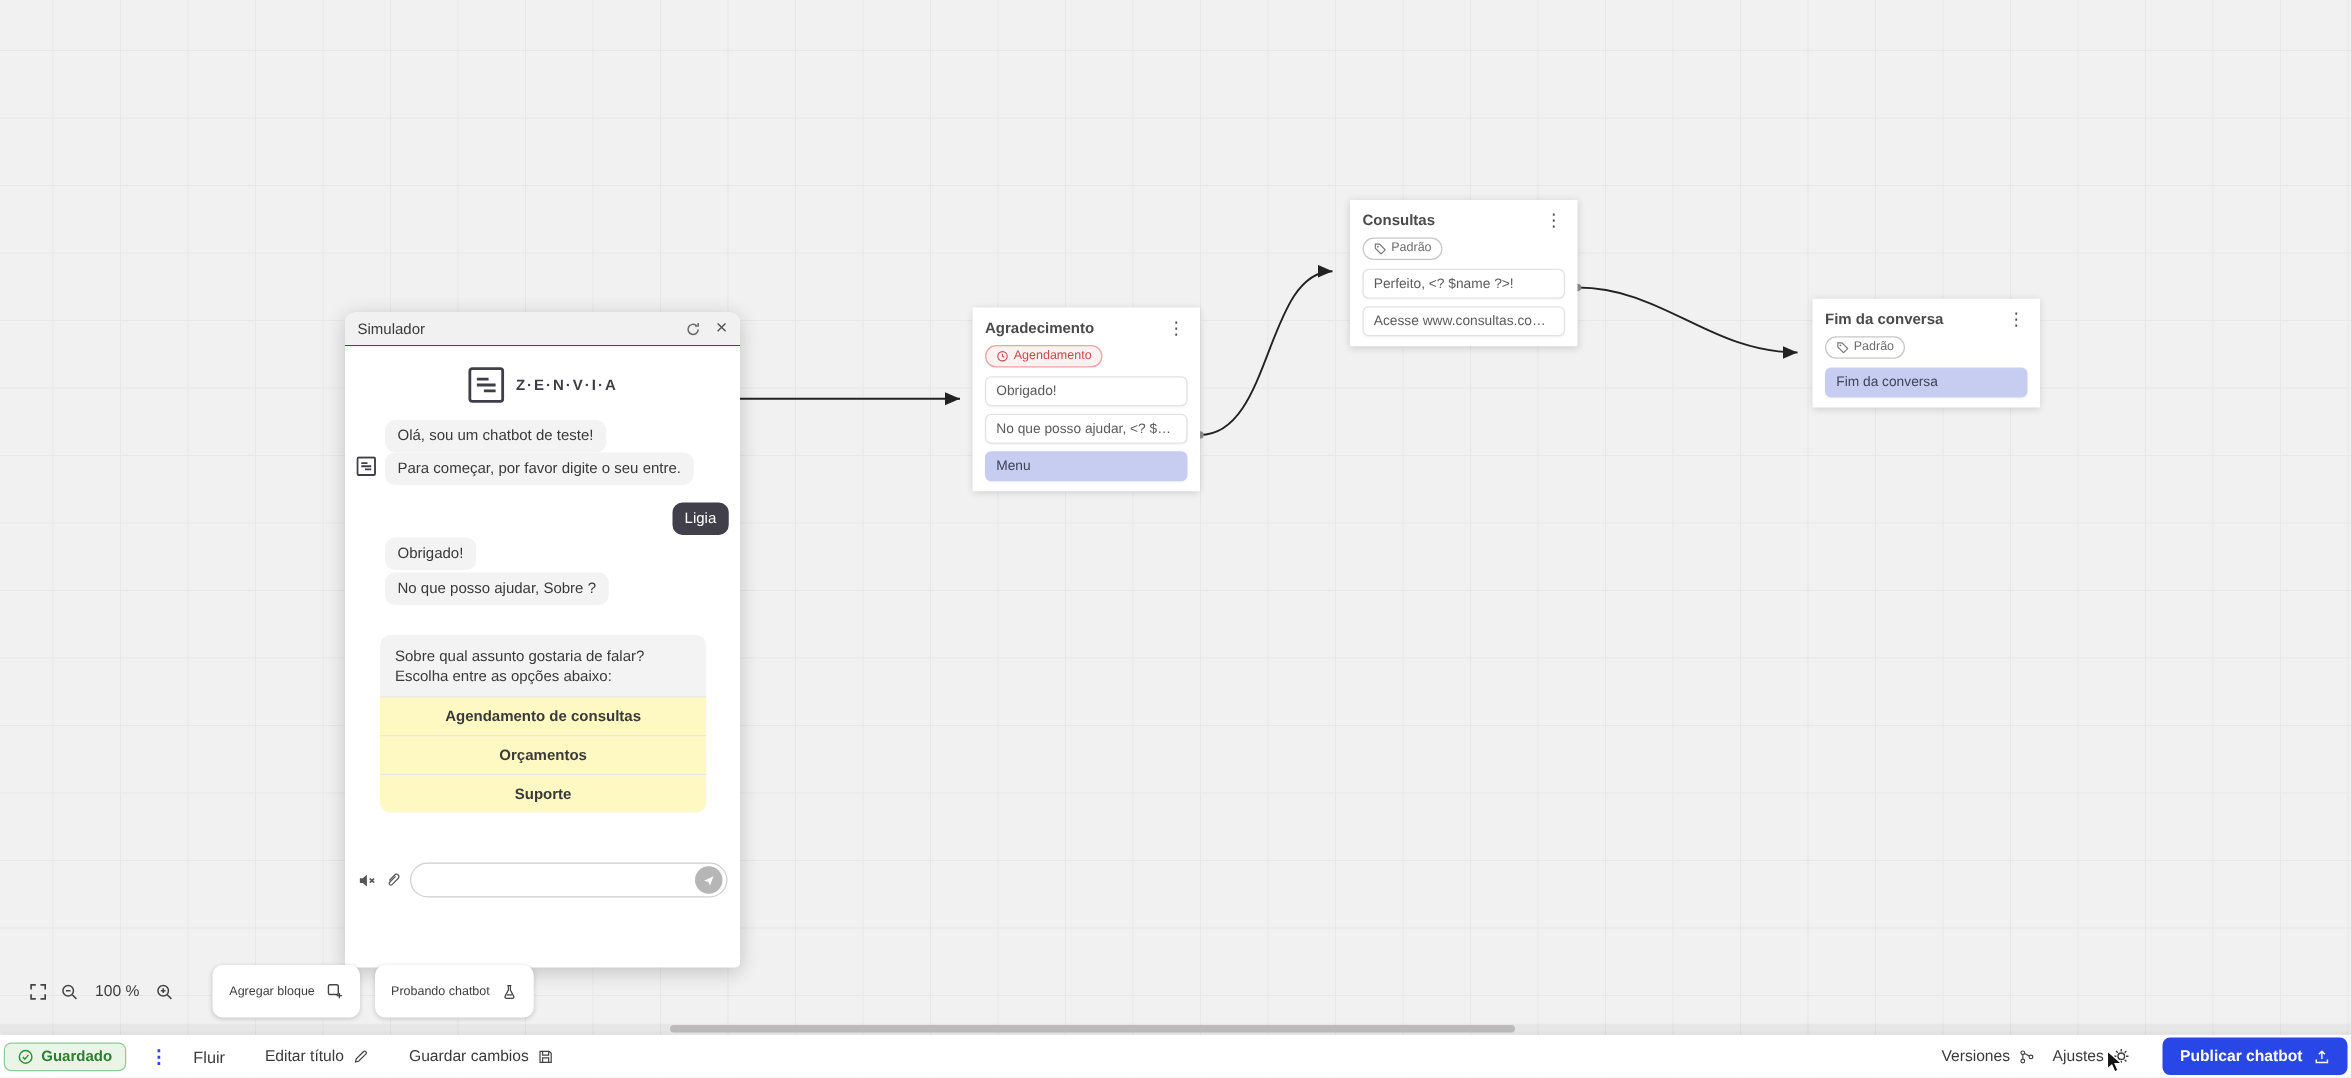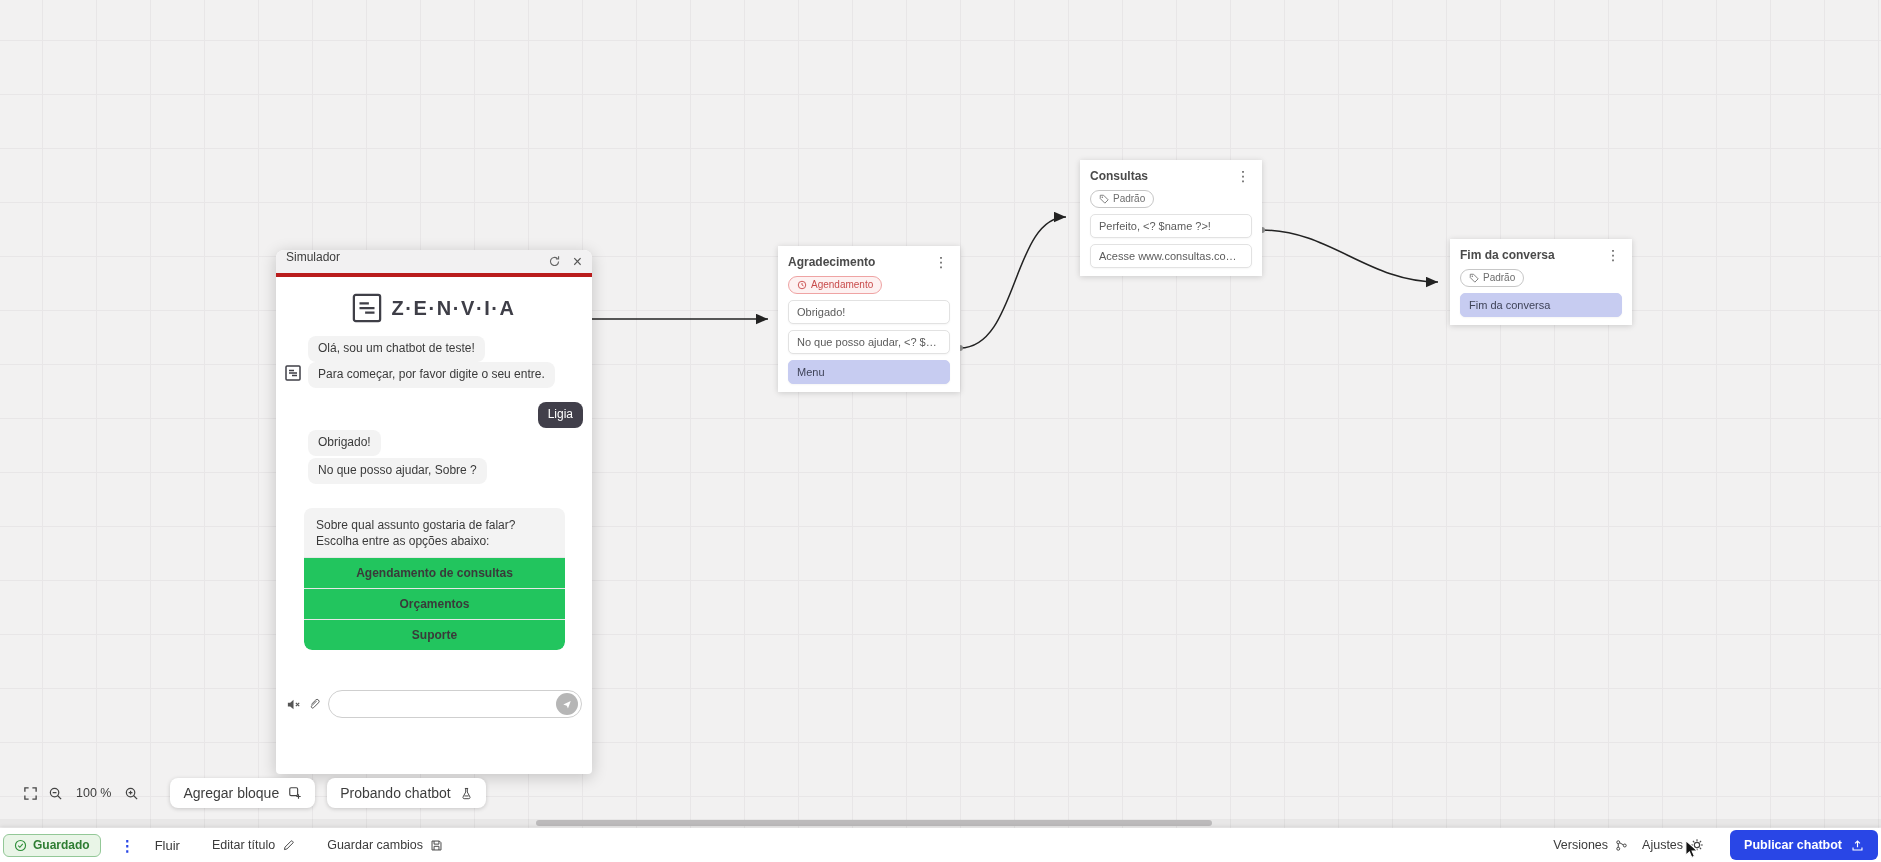--- a/index.html
+++ b/index.html
@@ -12,34 +12,34 @@
     background-color:#f2f1f1;
     background-image:linear-gradient(#e8e6e7 1px,transparent 1px),
                      linear-gradient(90deg,#e8e6e7 1px,transparent 1px);
     background-size:54px 54px;background-position:-12px -14px;
   }
   svg.wires{position:absolute;left:0;top:0;pointer-events:none;}
 
   
   .sim{position:absolute;left:276px;top:250px;width:316px;height:524px;background:#fff;
        border-radius:8px 8px 4px 4px;box-shadow:0 3px 16px rgba(0,0,0,.20);}
-  .sim-header{height:27px;background:#f2f1f2;border-radius:8px 8px 0 0;display:flex;
-       padding:0 10px;border-bottom:4px solid #b91c1c;box-sizing:border-box;}
+  .sim-header{height:27px;background:#f2f1f2;border-radius:8px 8px 0 0;display:flex;align-items:center;
+       padding:0 10px;border-bottom:1px solid #b91c1c;box-sizing:border-box;}
   .sim-title{font-size:12px;color:#3c3c3c;}
   .spacer{flex:1;}
   .icon-btn{background:none;border:none;padding:0;margin:0;display:flex;align-items:center;justify-content:center;cursor:pointer;color:#666;}
   .sim-close{font-size:16px;line-height:1;color:#555;margin-left:12px;}
   .brand-row{position:absolute;left:0;top:43px;width:100%;display:flex;align-items:center;justify-content:center;gap:9px;}
-  .brand-text{font-size:20px;letter-spacing:1.6px;color:#3e3e47;font-weight:600;}
+  .brand-text{font-size:12px;letter-spacing:1.6px;color:#3e3e47;font-weight:600;}
   .bubble{position:absolute;background:#f3f3f3;border-radius:8px;padding:5px 10px;font-size:12px;color:#3a3a3a;line-height:1.3;max-width:245px;}
   .bubble.user{background:#413f4a;color:#fff;left:auto;}
   .avatar{position:absolute;}
   .opt-block{position:absolute;left:28px;top:258px;width:261px;background:#f3f3f3;border-radius:8px;overflow:hidden;}
   .opt-text{padding:9px 12px 8px;font-size:12px;color:#3a3a3a;line-height:1.35;}
-  .opt-row{background:#22c55e;border-top:1px solid #e7e7e7;text-align:center;font-size:12px;font-weight:700;color:#3a3a3a;padding:8px 4px;cursor:pointer;}
+  .opt-row{background:#fef9c3;border-top:1px solid #e7e7e7;text-align:center;font-size:12px;font-weight:700;color:#3a3a3a;padding:8px 4px;cursor:pointer;}
   .opt-row:last-child{border-radius:0 0 8px 8px;}
   .sim-inputbar{position:absolute;left:0;top:440px;width:100%;display:flex;align-items:center;gap:7px;padding:0 10px;box-sizing:border-box;}
   .sim-input{flex:1;height:28px;border:1px solid #cfcfcf;border-radius:15px;background:#fff;display:flex;align-items:center;box-sizing:border-box;padding:0 3px;}
   .sim-input input{flex:1;border:none;outline:none;background:transparent;font-size:12px;padding:0 8px;font-family:"Liberation Sans",sans-serif;}
   .send-btn{width:22px;height:22px;border-radius:50%;background:#b6b6b6;border:none;display:flex;align-items:center;justify-content:center;cursor:pointer;flex:0 0 auto;}
 
   
   .node{position:absolute;width:182px;background:#fff;border-radius:0;box-shadow:0 1px 6px rgba(0,0,0,.16);
         padding:8px 10px;box-sizing:border-box;}
   .node-head{display:flex;justify-content:space-between;align-items:center;height:16px;}
@@ -49,22 +49,22 @@
   .badge.inactivity{border-color:#efa3a3;background:#fdf1f1;color:#c84b4b;}
   .badge.default{border-color:#c7c7c7;color:#6d6d6d;}
   .node-row{margin-top:6px;background:#fff;border:1px solid #e2e2e2;border-radius:5px;padding:5px 8px;font-size:11px;color:#5b5b5b;
             white-space:nowrap;overflow:hidden;text-overflow:ellipsis;box-shadow:0 1px 2px rgba(0,0,0,.04);cursor:pointer;}
   .node-row.action{background:#c7ccf1;border-color:#c7ccf1;color:#3f4358;}
 
   
   .canvas-toolbar{position:absolute;left:18px;top:778px;height:30px;display:flex;align-items:center;z-index:5;}
   .zoom-label{font-size:12.5px;color:#3d3d3d;margin:0 8px;white-space:nowrap;}
   .tb-icon{margin:0 5px;display:flex;align-items:center;cursor:pointer;}
-  .tool-btn{display:flex;align-items:center;gap:9px;background:#fff;border:none;border-radius:8px;height:30px;padding:0 13px;
-            font-size:14px;color:#3d3d3d;box-shadow:0 1px 4px rgba(0,0,0,.18);cursor:pointer;font-family:"Liberation Sans",sans-serif;white-space:nowrap;}
+  .tool-btn{display:flex;align-items:center;gap:9px;background:#fff;border:none;border-radius:8px;height:42px;padding:0 13px;
+            font-size:10px;color:#3d3d3d;box-shadow:0 1px 4px rgba(0,0,0,.18);cursor:pointer;font-family:"Liberation Sans",sans-serif;white-space:nowrap;}
   .tool-btn.add{margin-left:26px;}
   .tool-btn.test{margin-left:12px;}
 
   
   .hscroll-track{position:absolute;left:0;top:819px;width:100%;height:8px;background:rgba(0,0,0,.04);}
   .hscroll-thumb{position:absolute;left:536px;top:820px;width:676px;height:6px;border-radius:3px;background:#bcbabb;cursor:pointer;}
 
   
   .bottom-bar{position:absolute;left:0;top:828px;width:100%;height:34px;background:#fff;z-index:10;
               box-shadow:0 -1px 4px rgba(0,0,0,.10);display:flex;align-items:center;box-sizing:border-box;}

